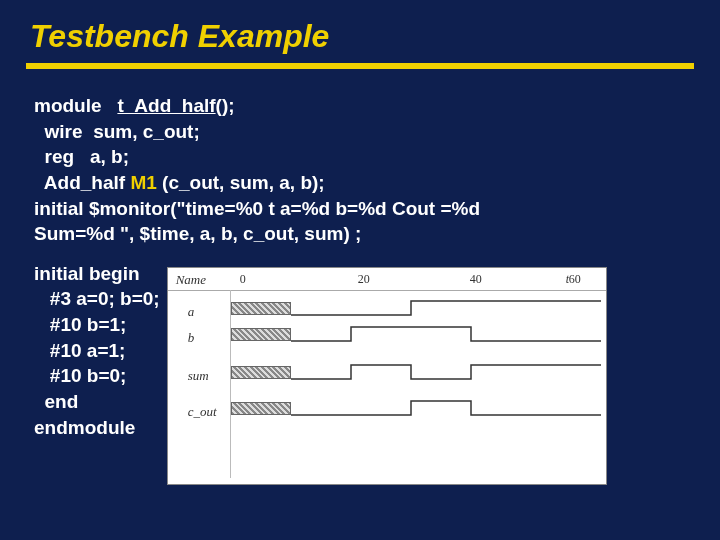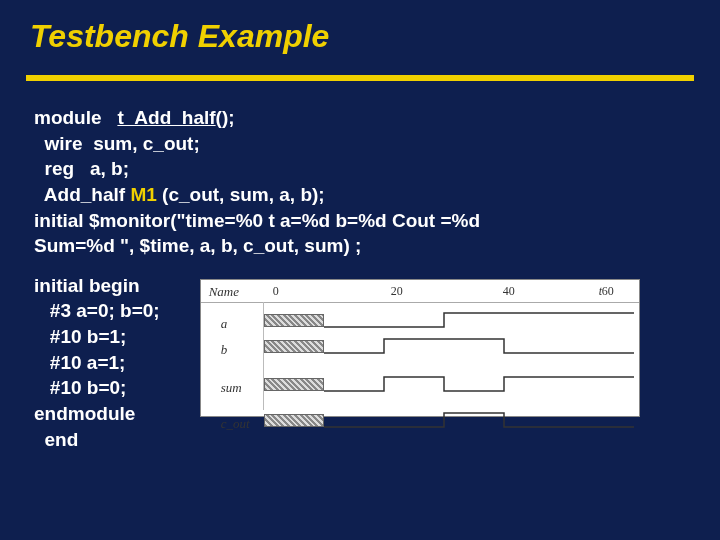--- a/index.html
+++ b/index.html
@@ -13,21 +13,21 @@
   .slide {
     width: 100%;
     height: 100%;
     padding: 18px 0 0 0;
   }
   .title {
     color: #f0d000;
     font-size: 32px;
     font-weight: bold;
     font-style: italic;
-    padding: 0 30px 20px 30px;
+    padding: 0 30px 8px 30px;
   }
   .rule {
     height: 6px;
     background: #f0d000;
     margin: 0 26px 24px 26px;
   }
   .content {
     padding: 0 34px;
   }
   .code {
@@ -37,30 +37,30 @@
     font-family: Arial, Helvetica, sans-serif;
     font-weight: bold;
   }
   .code .kw { font-weight: bold; }
   .code .mod { text-decoration: underline; }
   .code .inst { color: #f0d000; font-weight: bold; }
 
   .lower {
     display: flex;
     align-items: flex-start;
-    gap: 40px;
+    gap: 7px;
     margin-top: 14px;
   }
   .lower .code { flex: 0 0 auto; }
 
   .wave {
     background: #ffffff;
     border: 1px solid #888;
     width: 440px;
-    height: 138px;
+    height: 218px;
     position: relative;
     font-family: Georgia, 'Times New Roman', serif;
     color: #333;
     margin-top: 6px;
   }
   .wave .namecol {
     position: absolute;
     top: 4px;
     left: 8px;
     font-size: 13px;
@@ -130,22 +130,22 @@
       <div> Sum=%d ", $time, a, b, c_out, sum) ;</div>
     </div>
 
     <div class="lower">
       <div class="code blk2">
         <div>initial begin</div>
         <div style="white-space:pre">   #3 a=0; b=0;</div>
         <div style="white-space:pre">   #10 b=1;</div>
         <div style="white-space:pre">   #10 a=1;</div>
         <div style="white-space:pre">   #10 b=0;</div>
+        <div style="white-space:pre">  end</div>
         <div>endmodule</div>
-        <div style="white-space:pre">  end</div>
       </div>
 
       <div class="wave">
         <span class="namecol">Name</span>
         <span class="tnum" style="left:72px">0</span>
         <span class="tnum" style="left:190px">20</span>
         <span class="tnum" style="left:302px">40</span>
         <span class="tnum" style="left:398px; font-style:italic">t</span>
         <span class="tnum" style="left:401px">60</span>
 

